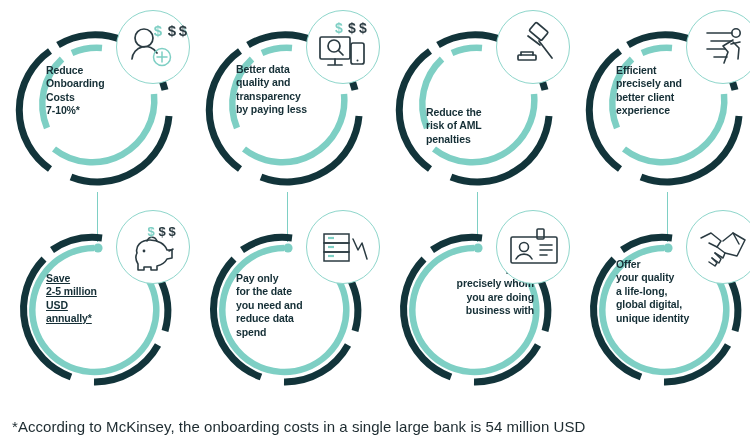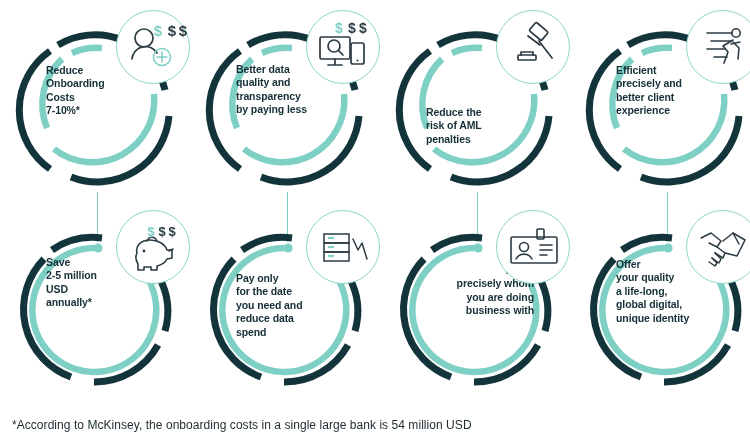--- a/index.html
+++ b/index.html
@@ -46,21 +46,21 @@
     width: 108px;
     font-size: 10.5px;
     font-weight: bold;
     line-height: 13.4px;
     letter-spacing: -0.1px;
     color: #152f36;
     white-space: pre-line;
   }
   .node-text.t2 { top: 55px; }
   .node-text.t3 { top: 62px; margin-top: 36px; }
-  .node-text.b1 { top: 48px; }
+  .node-text.b1 { top: 64px; text-decoration: underline; }
   .node-text.b2 { top: 64px; }
   .node-text.b4 { top: 50px; }
 
   .badge {
     position: absolute;
     width: 74px;
     height: 74px;
     border-radius: 50%;
     background: #ffffff;
     border: 1.4px solid #8ed6cb;
@@ -76,21 +76,21 @@
   }
   .connector {
     position: absolute;
     width: 1.4px;
     background: #7ecfc4;
   }
   .footnote {
     position: absolute;
     left: 12px;
     top: 418px;
-    font-size: 12px;
+    font-size: 15px;
     font-weight: normal;
     color: #1d2b30;
     letter-spacing: 0.05px;
   }
 </style>
 </head>
 <body>
 
 <div id="board">
 

